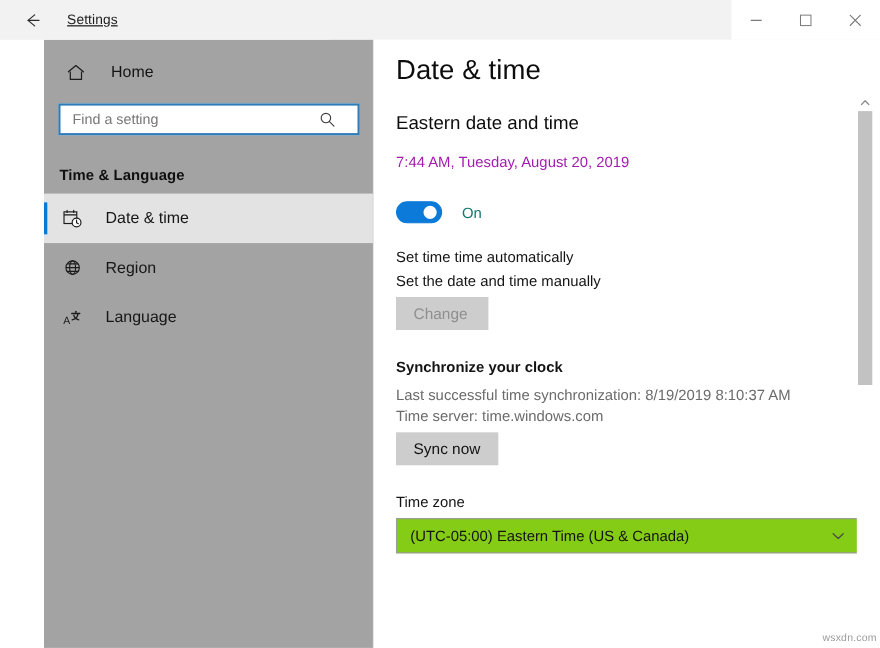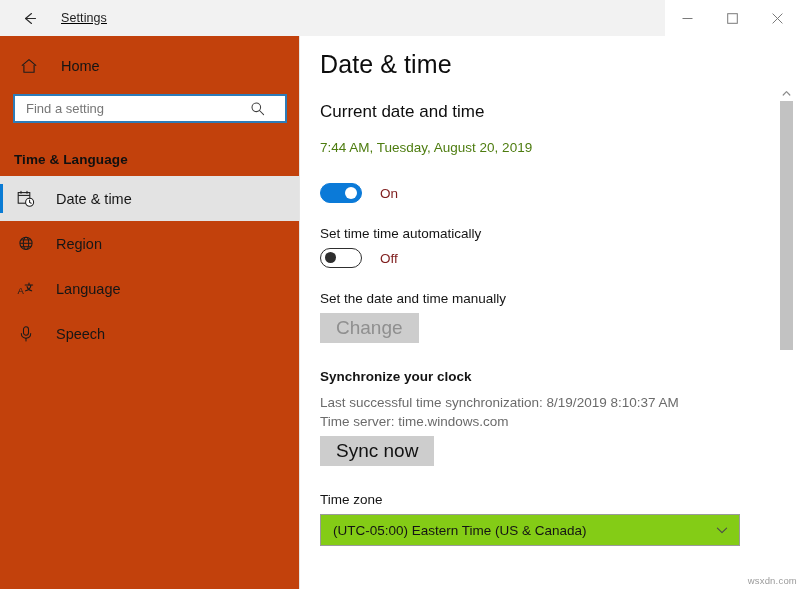--- a/index.html
+++ b/index.html
@@ -81,24 +81,25 @@
   .body-split {
     display: flex;
     flex: 1 1 auto;
     min-height: 0;
   }
 
   
   .sidebar {
     width: 300px;
     flex: 0 0 300px;
-    background: #c2410c;
+    background: #a3a3a3;
     border-right: 1px solid #e6e6e6;
     padding-top: 13px;
     position: relative;
+    margin-left: 40px;
   }
 
   .home-row {
     display: flex;
     align-items: center;
     height: 34px;
     padding-left: 14px;
     margin-bottom: 11px;
   }
   .home-icon {
@@ -199,21 +200,21 @@
 
   .sub-heading {
     font-size: 17px;
     font-weight: normal;
     color: #0d0d0d;
     margin-bottom: 18px;
   }
 
   .current-datetime {
     font-size: 13.5px;
-    color: #4d7c0f;
+    color: #a21caf;
     margin-bottom: 28px;
   }
 
   .setting-label {
     font-size: 13.5px;
     color: #141414;
     margin-bottom: 7px;
   }
 
   .toggle-row {
@@ -251,33 +252,33 @@
     position: absolute;
     width: 11px;
     height: 11px;
     border-radius: 50%;
     background: #2e2e2e;
     left: 4px;
     top: 2.5px;
   }
   .toggle-state {
     font-size: 13.5px;
-    color: #7f1d1d;
+    color: #0f766e;
     margin-left: 18px;
   }
 
   .btn {
     font-family: "Liberation Sans", sans-serif;
-    font-size: 19px;
+    font-size: 14px;
     border: none;
     padding: 0 16px;
     height: 30px;
     min-width: 84px;
     line-height: 30px;
-    text-align: right;
+    text-align: left;
   }
   .btn-disabled {
     background: #cdcdcd;
     color: #8f8f8f;
   }
   .btn-normal {
     background: #cdcdcd;
     color: #121212;
   }
 
@@ -450,53 +451,39 @@
               <text x="0.4" y="14.4" font-family="Liberation Sans, sans-serif" font-size="9.5" fill="#1b1b1b">A</text>
               <path d="M8.2 5.0 H15.6" stroke="#1b1b1b" stroke-width="1.15" stroke-linecap="round"></path>
               <path d="M12.0 3.0 V5.0" stroke="#1b1b1b" stroke-width="1.15" stroke-linecap="round"></path>
               <path d="M13.8 5.2 C13.8 8.3 11.4 10.0 8.6 10.8" stroke="#1b1b1b" stroke-width="1.15" fill="none" stroke-linecap="round"></path>
               <path d="M10.1 6.6 C10.6 8.6 12.3 10.2 14.6 10.8" stroke="#1b1b1b" stroke-width="1.15" fill="none" stroke-linecap="round"></path>
             </svg>
           </div>
           <div class="nav-label">Language</div>
         </div>
 
-        <div class="nav-item">
-          <div class="nav-icon">
-            <svg width="18" height="18" viewBox="0 0 18 18" fill="none">
-              <rect x="6.5" y="1.8" width="5" height="8.4" rx="2.5" stroke="#1b1b1b" stroke-width="1.05" fill="none"></rect>
-              <path d="M4.3 8.6 C4.3 11.5 6.4 13.2 9 13.2 C11.6 13.2 13.7 11.5 13.7 8.6" stroke="#1b1b1b" stroke-width="1.05" fill="none" stroke-linecap="round"></path>
-              <path d="M9 13.3 V16.0" stroke="#1b1b1b" stroke-width="1.05" stroke-linecap="round"></path>
-            </svg>
-          </div>
-          <div class="nav-label">Speech</div>
-        </div>
 
       </div>
     </div>
 
     <div class="content-area">
       <div class="content-inner">
 
         <div class="page-title">Date &amp; time</div>
 
-        <div class="sub-heading">Current date and time</div>
+        <div class="sub-heading">Eastern date and time</div>
 
         <div class="current-datetime">7:44 AM, Tuesday, August 20, 2019</div>
 
         <div class="toggle-row">
           <div class="toggle on"></div>
           <div class="toggle-state">On</div>
         </div>
 
         <div class="setting-label">Set time time automatically</div>
-        <div class="toggle-row">
-          <div class="toggle off"></div>
-          <div class="toggle-state">Off</div>
-        </div>
 
         <div class="setting-label">Set the date and time manually</div>
         <div class="block-gap">
           <button class="btn btn-disabled" disabled="">Change</button>
         </div>
 
         <div class="sync-heading">Synchronize your clock</div>
         <div class="muted-line">Last successful time synchronization: 8/19/2019 8:10:37 AM</div>
         <div class="muted-line" style="margin-bottom:5px;">Time server: time.windows.com</div>
         <div class="block-gap">

